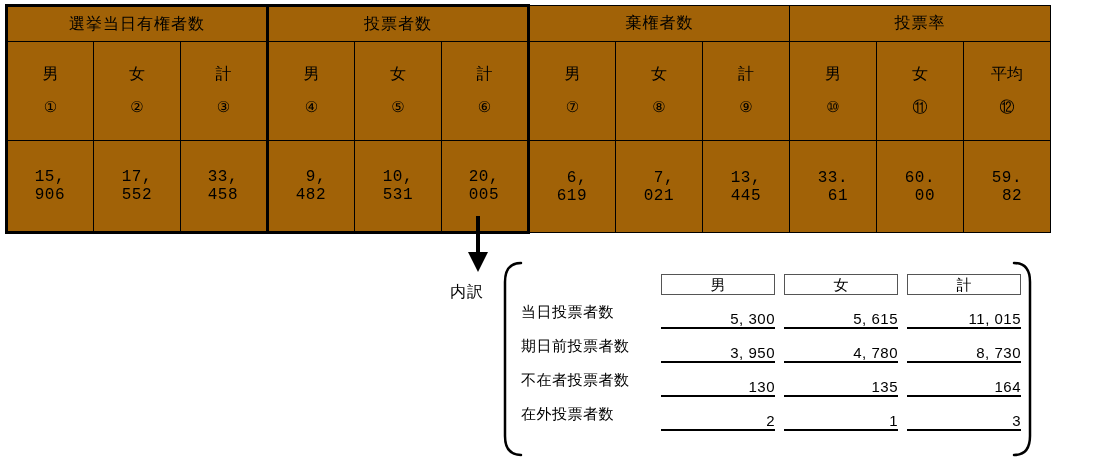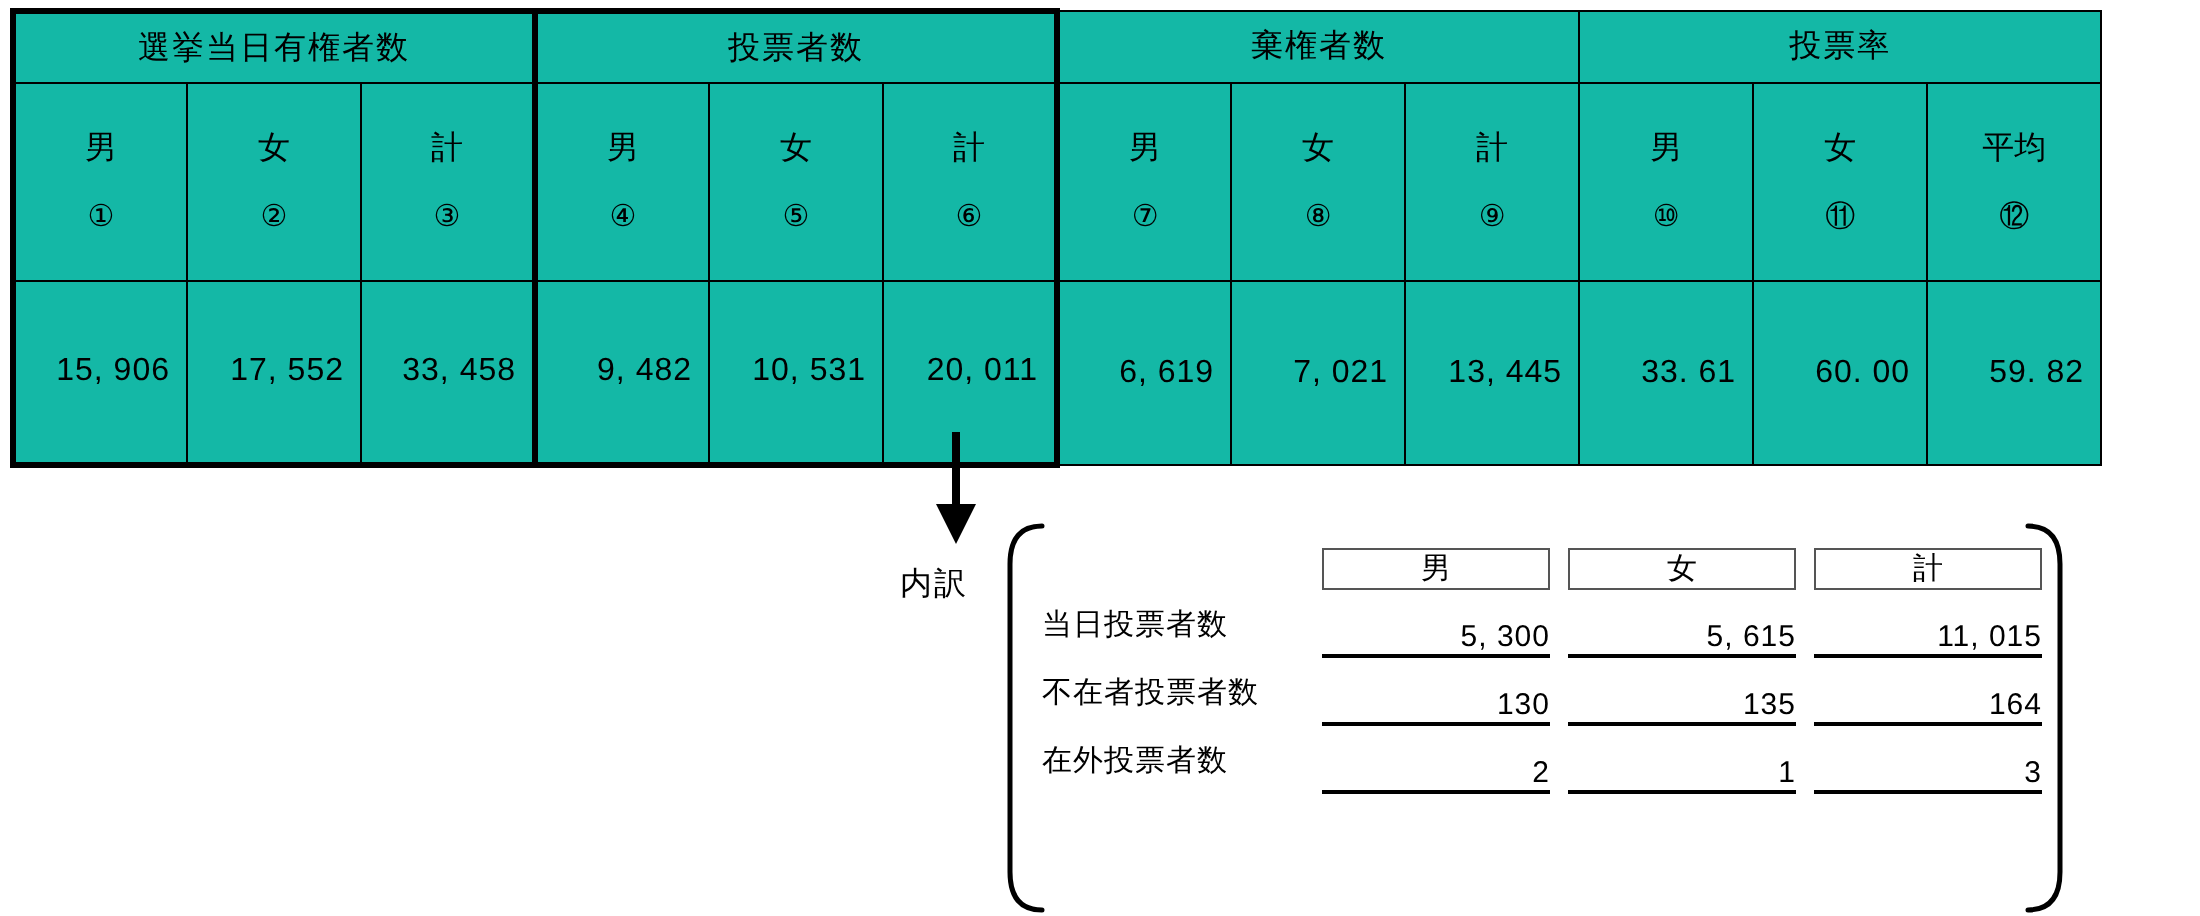--- a/index.html
+++ b/index.html
@@ -29,21 +29,22 @@
     table-layout: fixed;
     width: 1040px;
     height: 224px;
   }
   table.stats td {
     border: 1.5px solid #000;
     text-align: center;
     vertical-align: middle;
     font-size: 15px;
     padding: 0;
-    background: #14b8a6;
+    background: #a16207;
+    font-family: Liberation Mono, monospace;
   }
   
   tr.group-row td {
     height: 34px;
     font-size: 16px;
     letter-spacing: 1px;
   }
   
   tr.sub-row td {
     height: 98px;
@@ -58,21 +59,21 @@
     line-height: 1;
   }
   .circled {
     font-size: 15px;
   }
   
   tr.data-row td {
     height: 90px;
     font-size: 16px;
     text-align: right;
-    padding-right: 8px;
+    padding-right: 28px;
     letter-spacing: 0.5px;
   }
 
   
   .tb-thick-top { border-top: 3.5px solid #000 !important; }
   .tb-thick-bottom { border-bottom: 3.5px solid #000 !important; }
   .tb-thick-left { border-left: 3.5px solid #000 !important; }
   .tb-thick-right { border-right: 3.5px solid #000 !important; }
 
   
@@ -273,21 +274,21 @@
           </div>
         </td>
       </tr>
 
       <tr class="data-row">
         <td class="tb-thick-left tb-thick-bottom">15, 906</td>
         <td class="tb-thick-bottom">17, 552</td>
         <td class="tb-thick-bottom">33, 458</td>
         <td class="tb-thick-left tb-thick-bottom">9, 482</td>
         <td class="tb-thick-bottom">10, 531</td>
-        <td class="tb-thick-right tb-thick-bottom">20, 011</td>
+        <td class="tb-thick-right tb-thick-bottom">20, 005</td>
         <td>6, 619</td>
         <td>7, 021</td>
         <td>13, 445</td>
         <td>33. 61</td>
         <td>60. 00</td>
         <td>59. 82</td>
       </tr>
     </tbody>
   </table>
 </div>
@@ -337,20 +338,28 @@
 
         <tr>
           <td class="bd-rowlabel">当日投票者数</td>
           <td class="bd-val">5, 300</td>
           <td class="bd-spacer"></td>
           <td class="bd-val">5, 615</td>
           <td class="bd-spacer"></td>
           <td class="bd-val">11, 015</td>
         </tr>
 
+        <tr>
+          <td class="bd-rowlabel">期日前投票者数</td>
+          <td class="bd-val">3, 950</td>
+          <td class="bd-spacer"></td>
+          <td class="bd-val">4, 780</td>
+          <td class="bd-spacer"></td>
+          <td class="bd-val">8, 730</td>
+        </tr>
 
         <tr>
           <td class="bd-rowlabel">不在者投票者数</td>
           <td class="bd-val">130</td>
           <td class="bd-spacer"></td>
           <td class="bd-val">135</td>
           <td class="bd-spacer"></td>
           <td class="bd-val">164</td>
         </tr>
 

